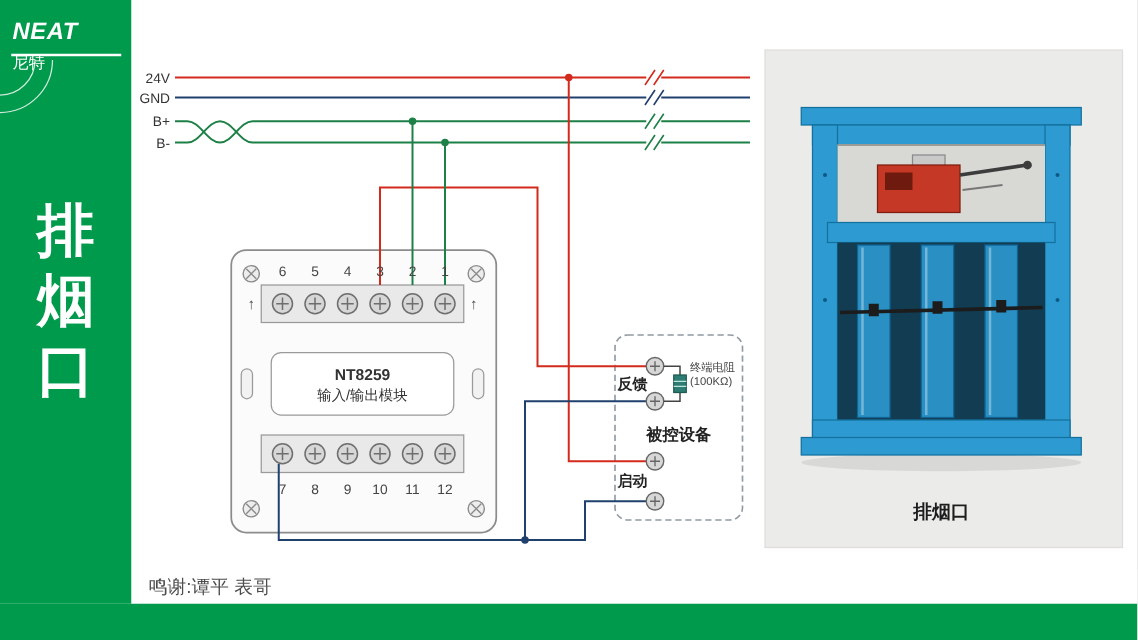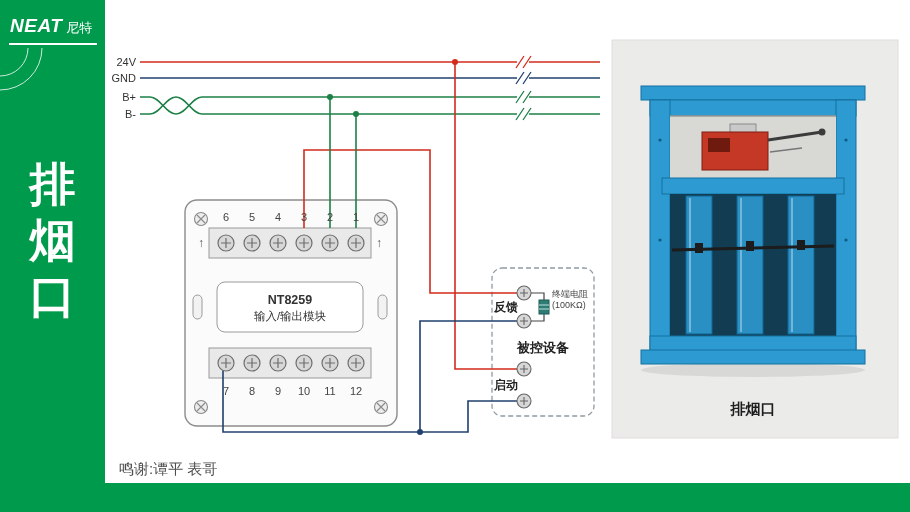--- a/index.html
+++ b/index.html
@@ -2,21 +2,21 @@
 <html><head>
 <meta charset="utf-8">
 <style>
   html,body{margin:0;padding:0;background:#dcdcdc;}
   .canvas{position:relative;width:910px;height:512px;background:#fff;
     font-family:"Liberation Sans","DejaVu Sans",sans-serif;overflow:hidden;}
   svg text{font-family:"Liberation Sans","DejaVu Sans",sans-serif;}
   .diagram{position:absolute;left:0;top:0;}
   
   .sidebar{position:absolute;left:0;top:0;width:105px;height:483px;background:#009a4c;z-index:5;}
-  .logo-row{position:absolute;top:15px;left:10px;display:flex;align-items:baseline;gap:4px;color:#fff;}
+  .logo-row{position:absolute;top:15px;left:10px;display:flex;align-items:baseline;gap:4px;color:#fff;flex-direction:column;}
   .logo-neat{font-size:19px;font-weight:800;font-style:italic;letter-spacing:.5px;}
   .logo-cn{font-size:13px;font-weight:400;}
   .logo-rule{position:absolute;top:43px;left:9px;width:88px;height:2px;background:#fff;}
   .arcs{position:absolute;top:46px;left:0;}
   .vtitle{position:absolute;top:156px;left:0;width:105px;text-align:center;color:#fff;}
   .vtitle span{display:block;font-size:46px;line-height:56px;font-weight:700;}
   
   .credit-strip{position:absolute;left:105px;top:455px;width:880px;height:28px;background:#fff;
     display:flex;align-items:center;justify-content:space-between;padding:0 20px 0 14px;box-sizing:border-box;z-index:4;}
   .credit{font-size:15px;color:#4d4d4d;}

